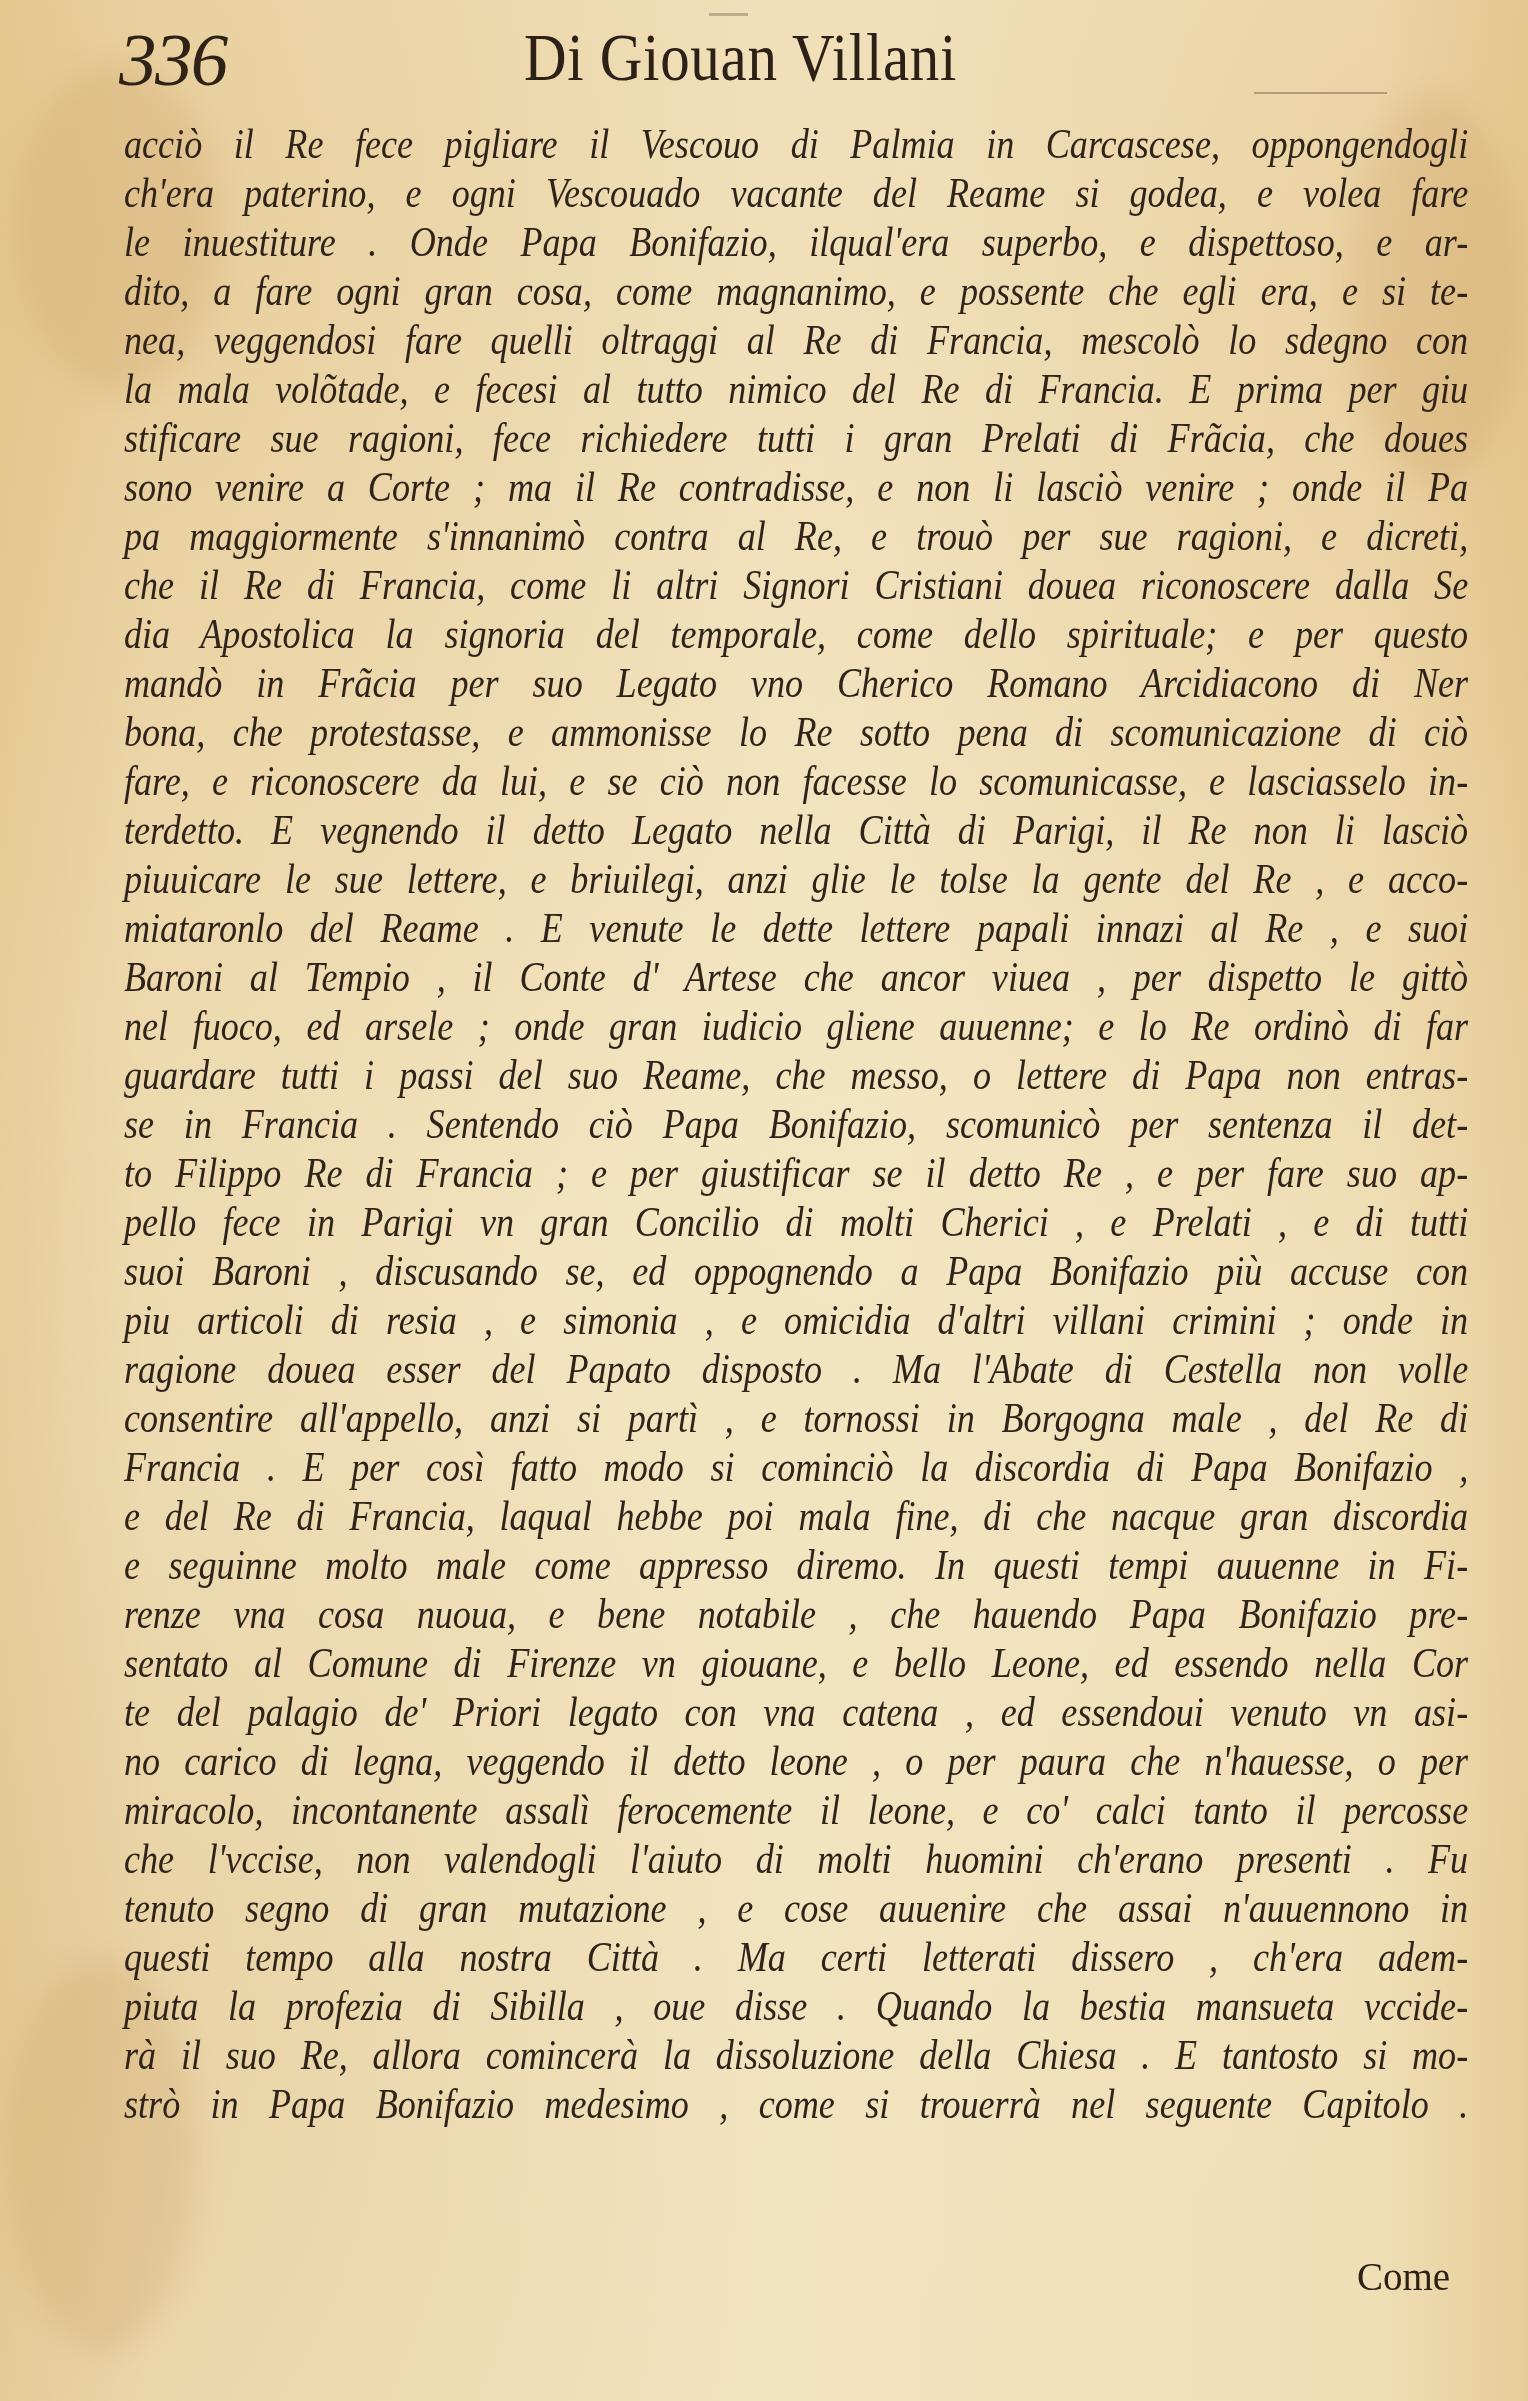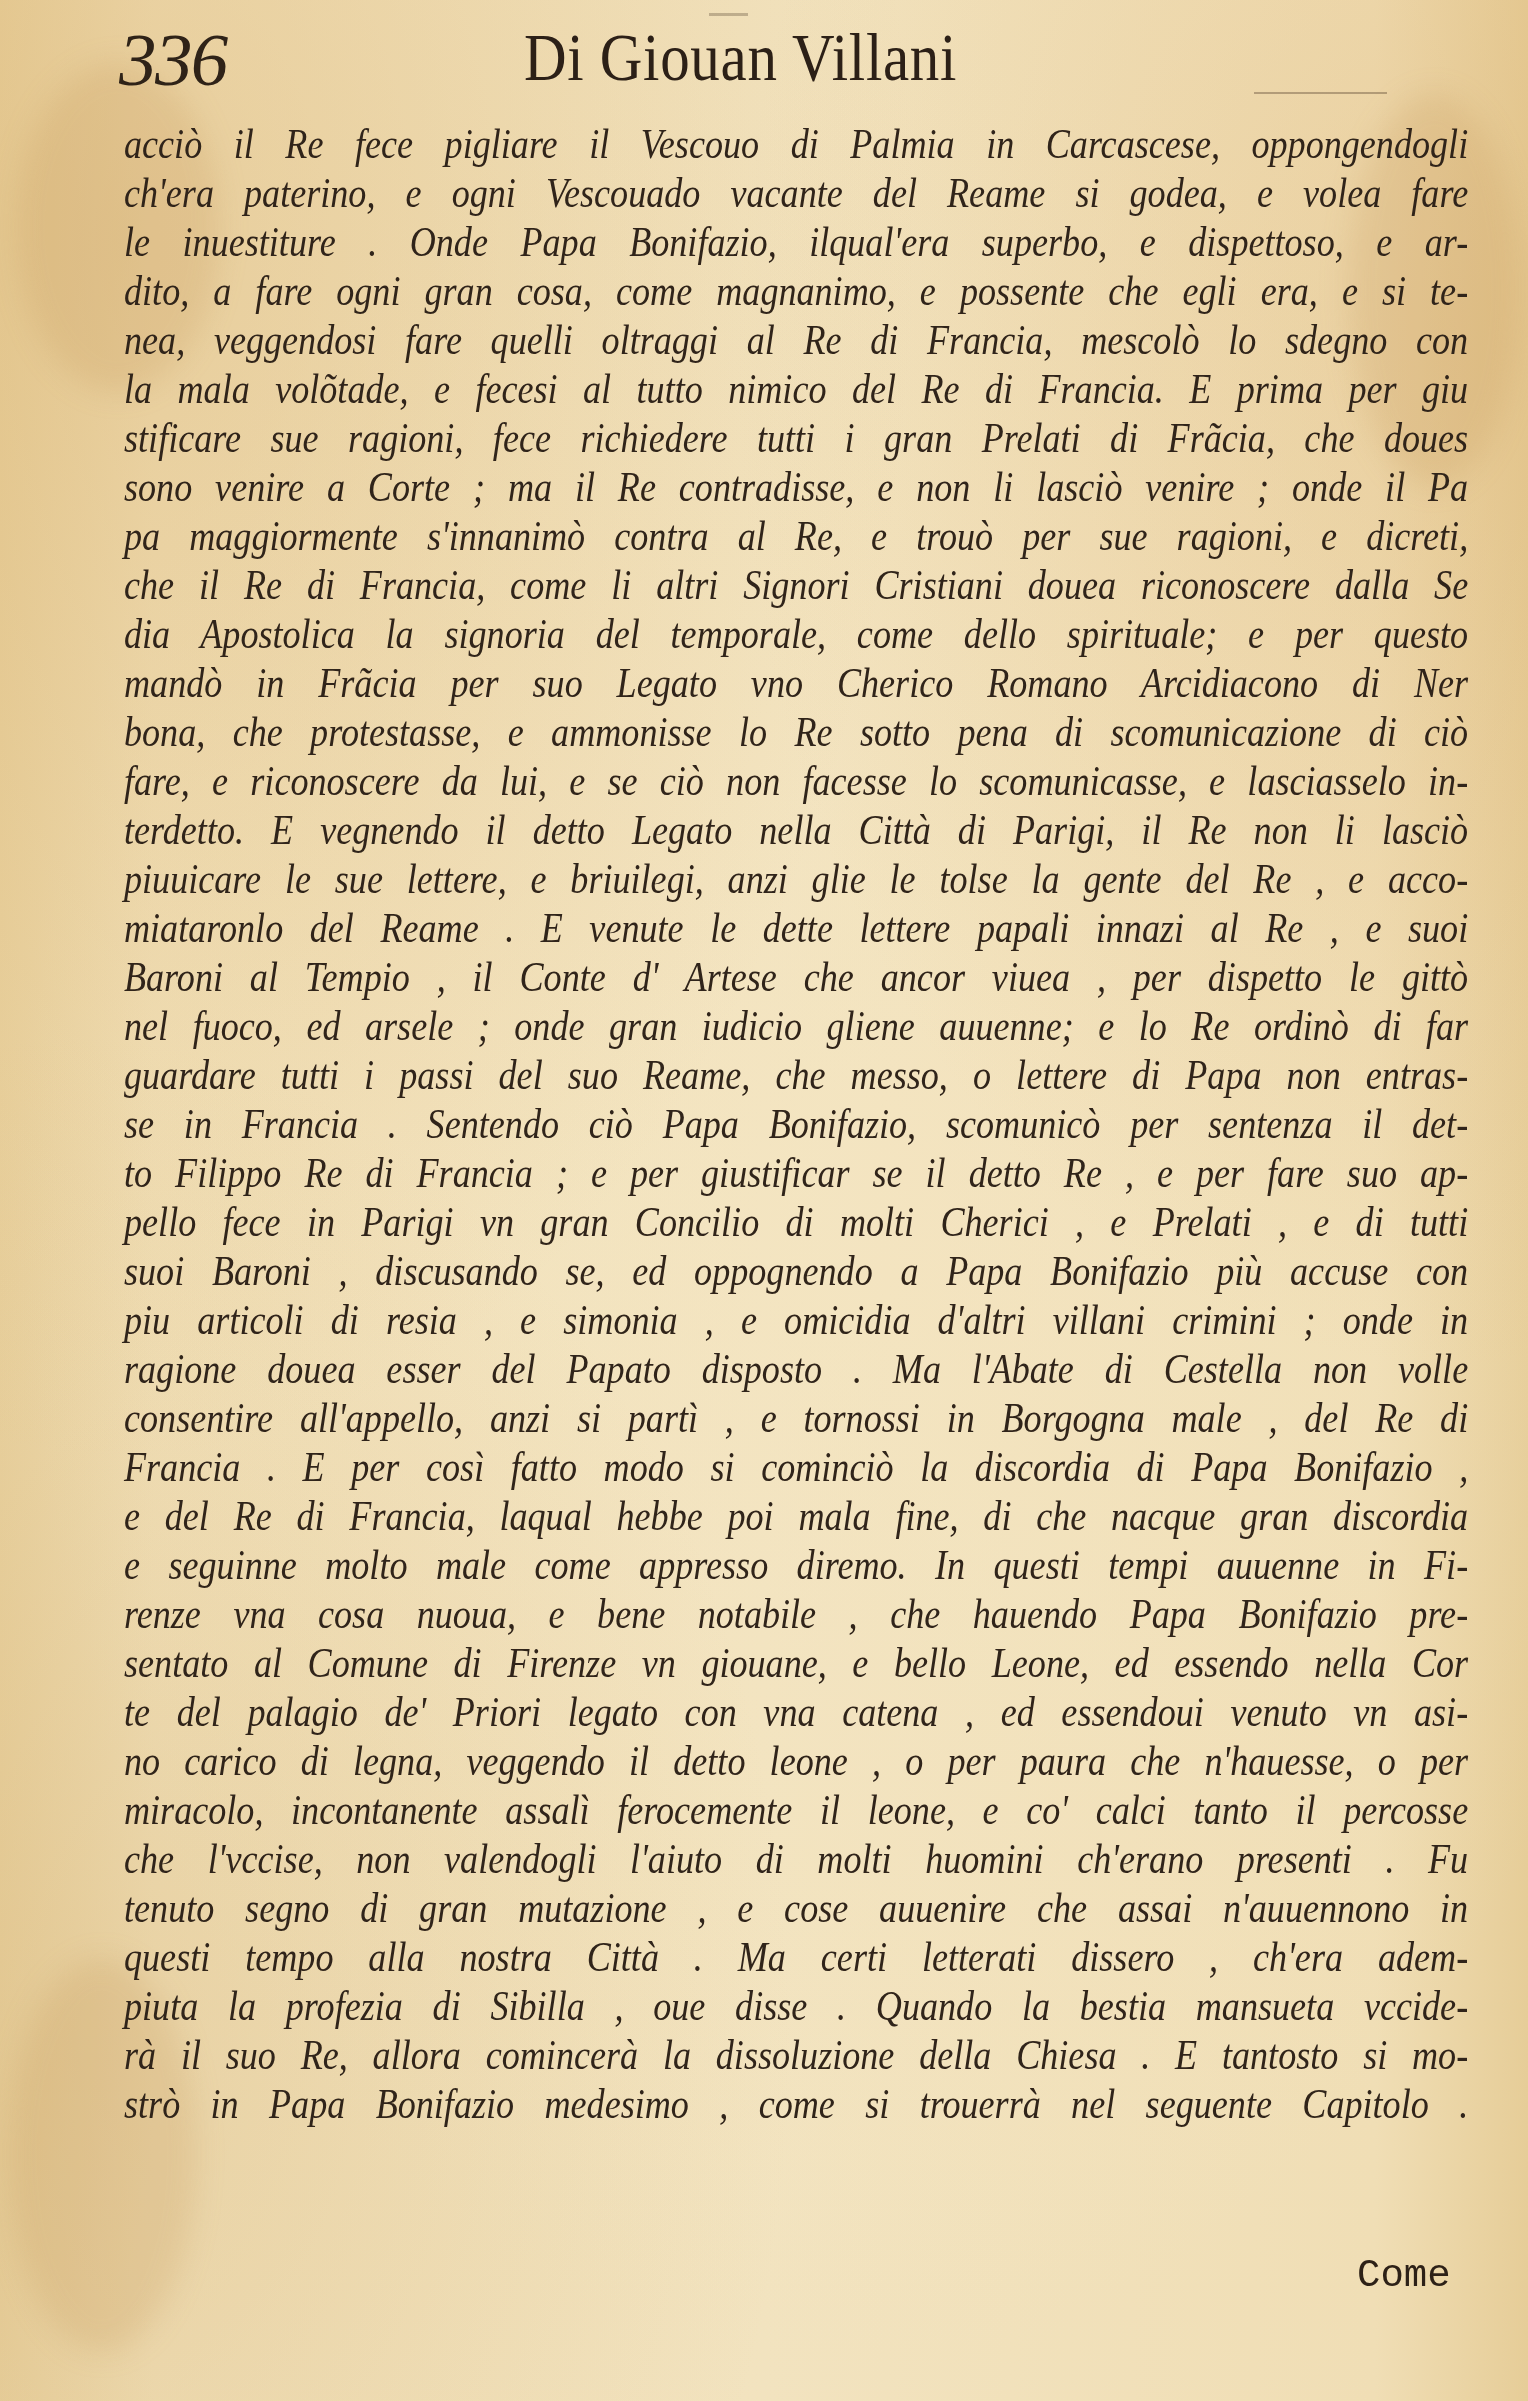--- a/index.html
+++ b/index.html
@@ -72,21 +72,21 @@
       text-align-last: justify;
       transform: scaleX(0.86);
       transform-origin: left center;
       width: 1563px;
       overflow: visible;
     }
     .catchword {
       position: absolute;
       left: 1357px;
       top: 2257px;
-      font-family: Liberation Mono, monospace;
+      font-family: Liberation Serif, serif;
       font-size: 39px;
       line-height: 1;
       color: #2d2117;
     }
     .stain {
       position: absolute;
       border-radius: 50%;
       background: rgba(190,140,70,0.18);
       filter: blur(14px);
     }

